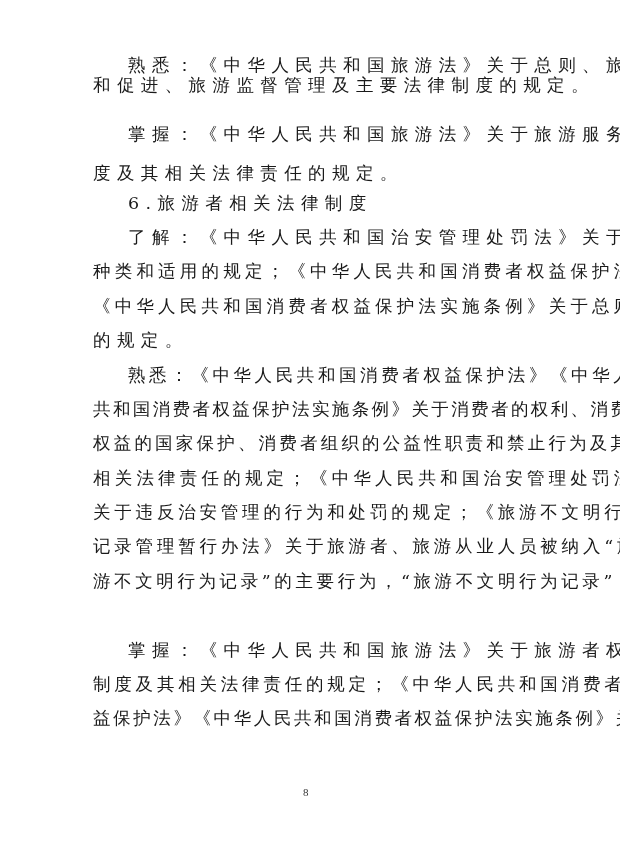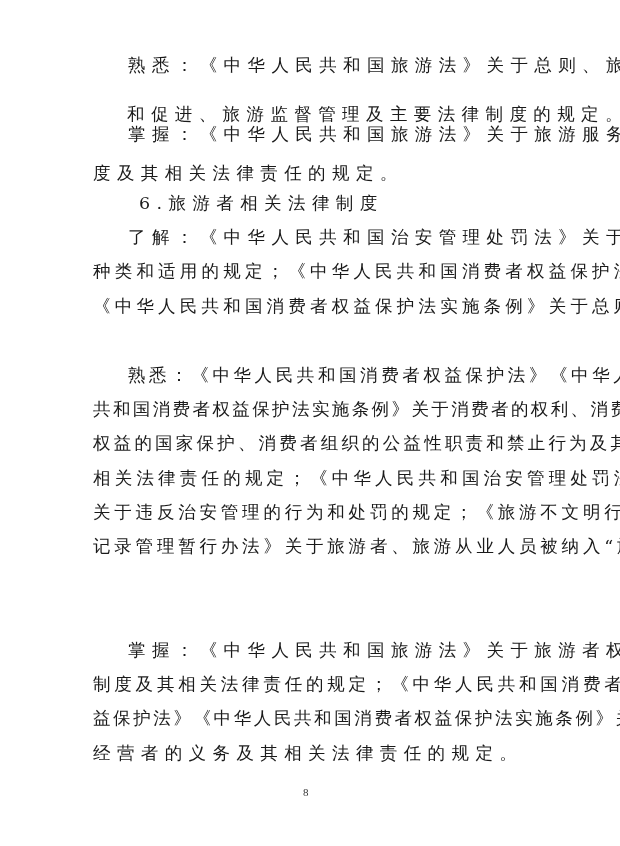--- a/index.html
+++ b/index.html
@@ -39,32 +39,33 @@
       font-size: 11px;
       font-family: "Liberation Serif", serif;
       color: #333;
     }
   </style>
 </head>
 <body>
 
 <div class="page">
   <div class="line indent" style="top:54px;">熟悉：《中华人民共和国旅游法》关于总则、旅游规划</div>
-  <div class="line" style="top:103px;margin-left:34px;">和促进、旅游监督管理及主要法律制度的规定。</div>
+  <div class="line" style="top:74px;">和促进、旅游监督管理及主要法律制度的规定。</div>
   <div class="line indent" style="top:123px;">掌握：《中华人民共和国旅游法》关于旅游服务合同制</div>
   <div class="line" style="top:162px;">度及其相关法律责任的规定。</div>
-  <div class="line indent" style="top:192px;margin-left:11px;">6.旅游者相关法律制度</div>
+  <div class="line indent" style="top:192px;">6.旅游者相关法律制度</div>
   <div class="line indent" style="top:226px;">了解：《中华人民共和国治安管理处罚法》关于处罚</div>
   <div class="line" style="top:260px; letter-spacing:4.2px;">种类和适用的规定；《中华人民共和国消费者权益保护法》</div>
   <div class="line" style="top:295px; letter-spacing:4.2px;">《中华人民共和国消费者权益保护法实施条例》关于总则</div>
+  <div class="line" style="top:329px;">的规定。</div>
   <div class="line indent" style="top:364px; letter-spacing:3.6px;">熟悉：《中华人民共和国消费者权益保护法》《中华人民</div>
   <div class="line" style="top:398px; letter-spacing:2.4px;">共和国消费者权益保护法实施条例》关于消费者的权利、消费者</div>
   <div class="line" style="top:432px; letter-spacing:3.2px;">权益的国家保护、消费者组织的公益性职责和禁止行为及其</div>
   <div class="line" style="top:467px; letter-spacing:4.2px;">相关法律责任的规定；《中华人民共和国治安管理处罚法》</div>
   <div class="line" style="top:501px; letter-spacing:3.8px;">关于违反治安管理的行为和处罚的规定；《旅游不文明行为</div>
   <div class="line" style="top:535px; letter-spacing:3.8px;">记录管理暂行办法》关于旅游者、旅游从业人员被纳入“旅</div>
+  <div class="line" style="top:570px; letter-spacing:3.6px;">游不文明行为记录”的主要行为，“旅游不文明行为记录”</div>
   <div class="line indent" style="top:639px;">掌握：《中华人民共和国旅游法》关于旅游者权益保护</div>
   <div class="line" style="top:673px; letter-spacing:3.8px;">制度及其相关法律责任的规定；《中华人民共和国消费者权</div>
   <div class="line" style="top:707px; letter-spacing:2.6px;">益保护法》《中华人民共和国消费者权益保护法实施条例》关于</div>
-  <div class="line" style="top:742px;">经营者的义务及其相关法律责任的规定。</div>
 
   <div class="page-number">8</div>
 </div>
 
 </body></html>

